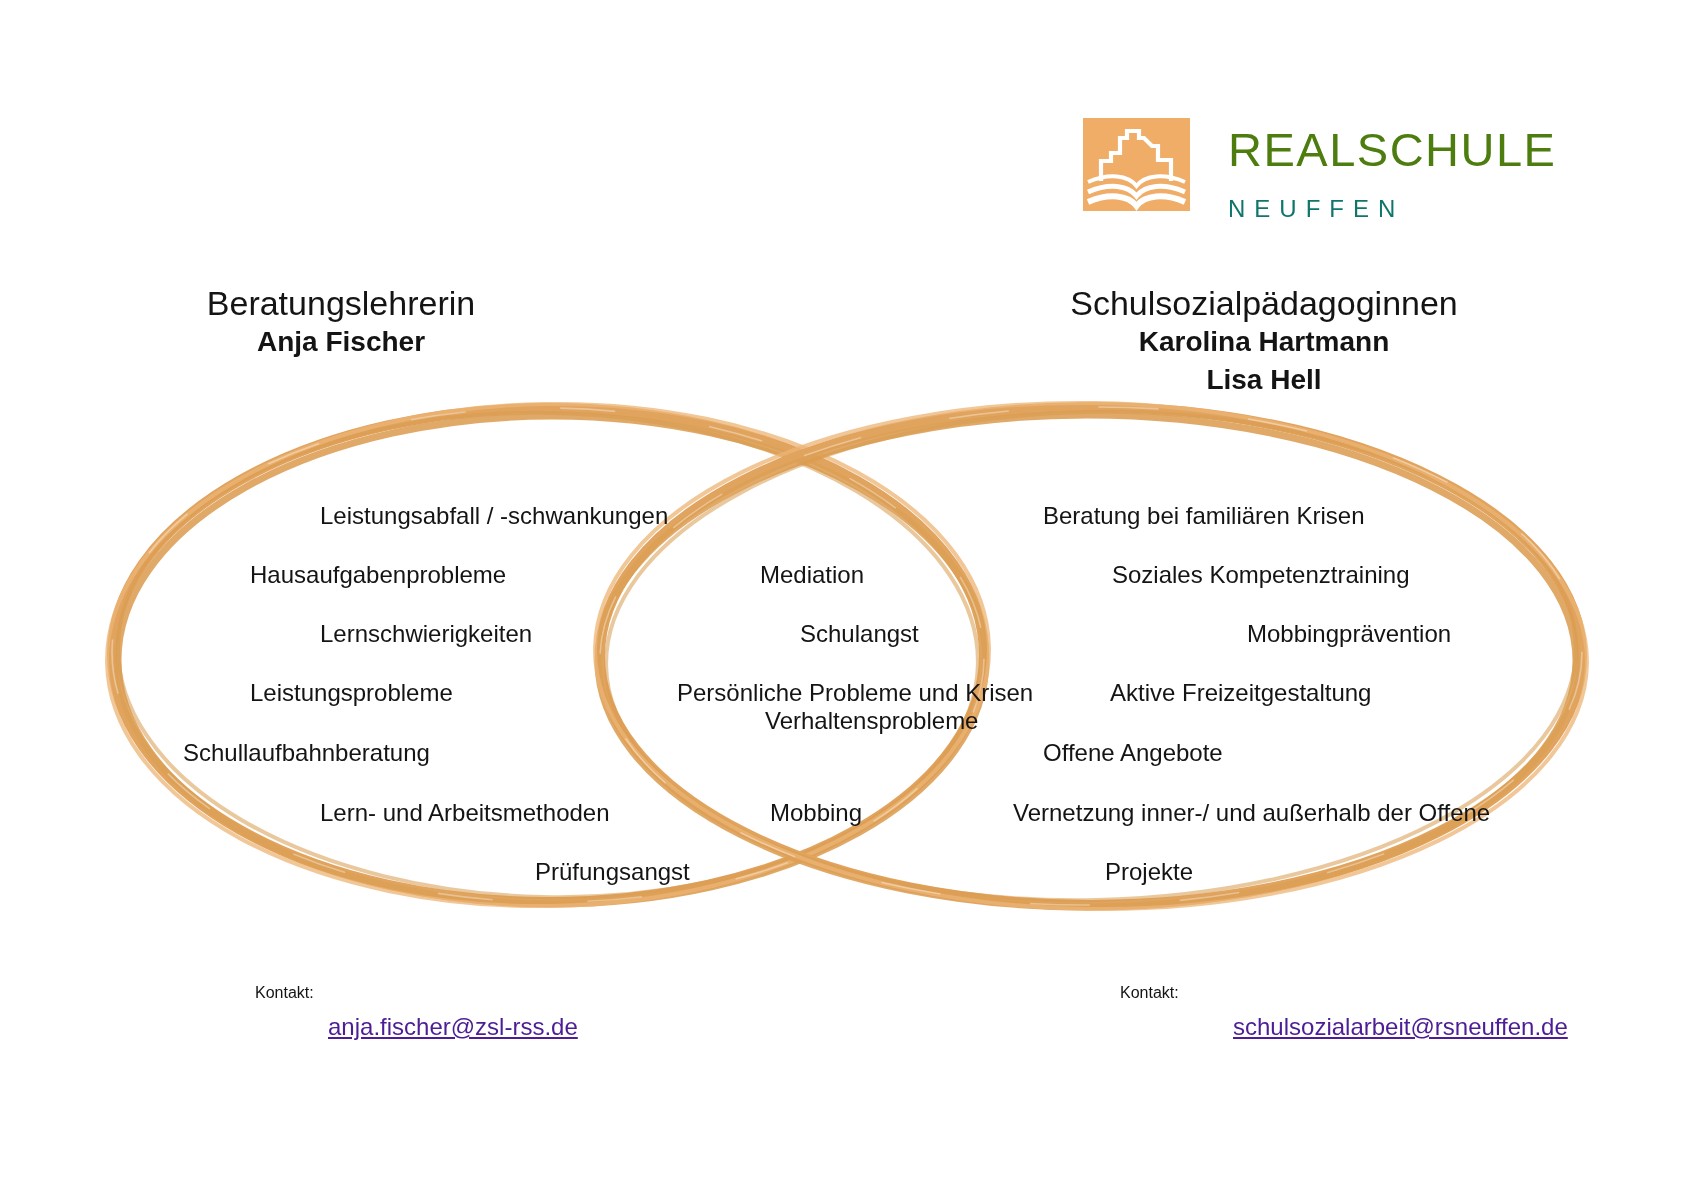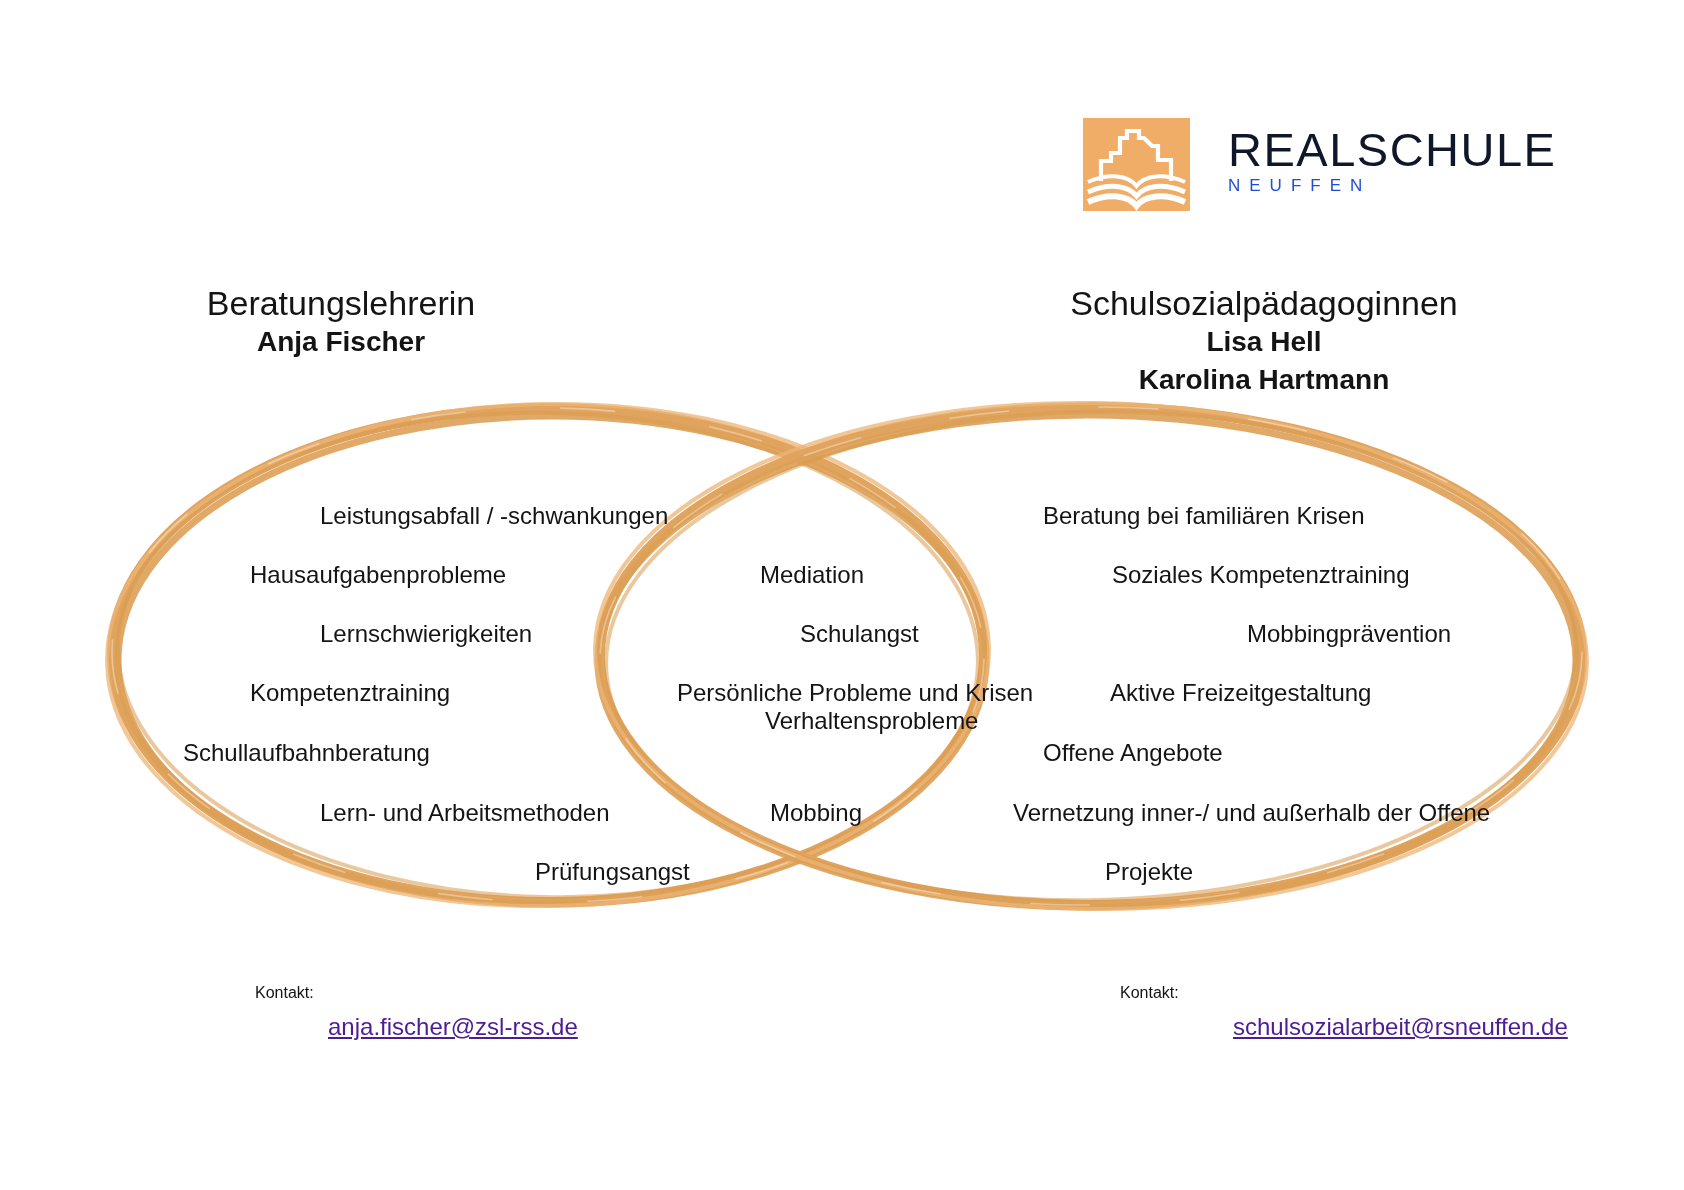--- a/index.html
+++ b/index.html
@@ -10,22 +10,22 @@
     color:#141414;
     position:relative;
     overflow:hidden;
   }
   .page{position:relative;width:1684px;height:1190px;}
 
   
   .logo{position:absolute;left:1083px;top:118px;display:flex;align-items:flex-start;}
   .logo-icon{width:107px;height:93px;display:block;}
   .logo-text{margin-left:38px;padding-top:8px;}
-  .logo-name{font-size:47px;line-height:1;letter-spacing:1.5px;color:#0f172a;font-weight:300;}
-  .logo-subname{font-size:17px;line-height:1;letter-spacing:9px;color:#1d4ed8;margin-top:4px;font-weight:300;}
+  .logo-name{font-size:47px;line-height:1;letter-spacing:1.5px;color:#4d7c0f;font-weight:300;}
+  .logo-subname{font-size:24px;line-height:1;letter-spacing:9px;color:#0f766e;margin-top:24px;font-weight:300;}
 
   
   .heading{position:absolute;text-align:center;width:500px;}
   .heading-left{left:91px;top:283px;}
   .heading-right{left:1014px;top:283px;}
   .role{font-size:34px;line-height:40px;}
   .person{font-size:28px;line-height:38px;font-weight:bold;}
 
   
   .venn-svg{position:absolute;left:0;top:0;width:1684px;height:1190px;z-index:0;}
@@ -73,28 +73,28 @@
     </div>
   </div>
 
   <div class="heading heading-left">
     <div class="role">Beratungslehrerin</div>
     <div class="person">Anja Fischer</div>
   </div>
 
   <div class="heading heading-right">
     <div class="role">Schulsozialpädagoginnen</div>
+    <div class="person">Karolina Hartmann</div>
     <div class="person">Lisa Hell</div>
-    <div class="person">Karolina Hartmann</div>
   </div>
 
   <div class="vi" style="left:320px;top:501px">Leistungsabfall / -schwankungen</div>
   <div class="vi" style="left:250px;top:560px">Hausaufgabenprobleme</div>
   <div class="vi" style="left:320px;top:619px">Lernschwierigkeiten</div>
-  <div class="vi" style="left:250px;top:678px">Kompetenztraining</div>
+  <div class="vi" style="left:250px;top:678px">Leistungsprobleme</div>
   <div class="vi" style="left:183px;top:738px">Schullaufbahnberatung</div>
   <div class="vi" style="left:320px;top:798px">Lern- und Arbeitsmethoden</div>
   <div class="vi" style="left:535px;top:857px">Prüfungsangst</div>
 
   <div class="vi" style="left:760px;top:560px">Mediation</div>
   <div class="vi" style="left:800px;top:619px">Schulangst</div>
   <div class="vi" style="left:677px;top:678px">Persönliche Probleme und Krisen</div>
   <div class="vi" style="left:765px;top:706px">Verhaltensprobleme</div>
   <div class="vi" style="left:770px;top:798px">Mobbing</div>
 

